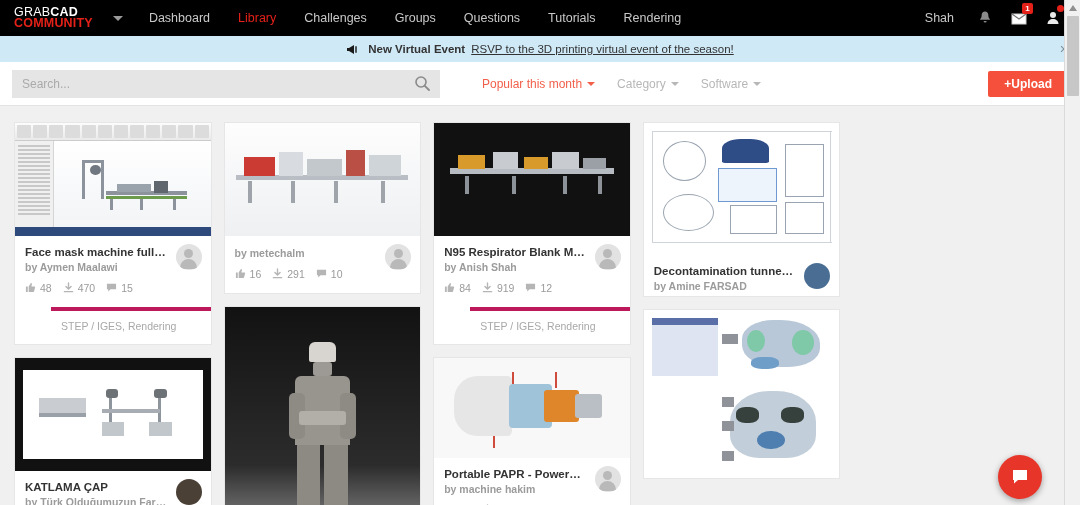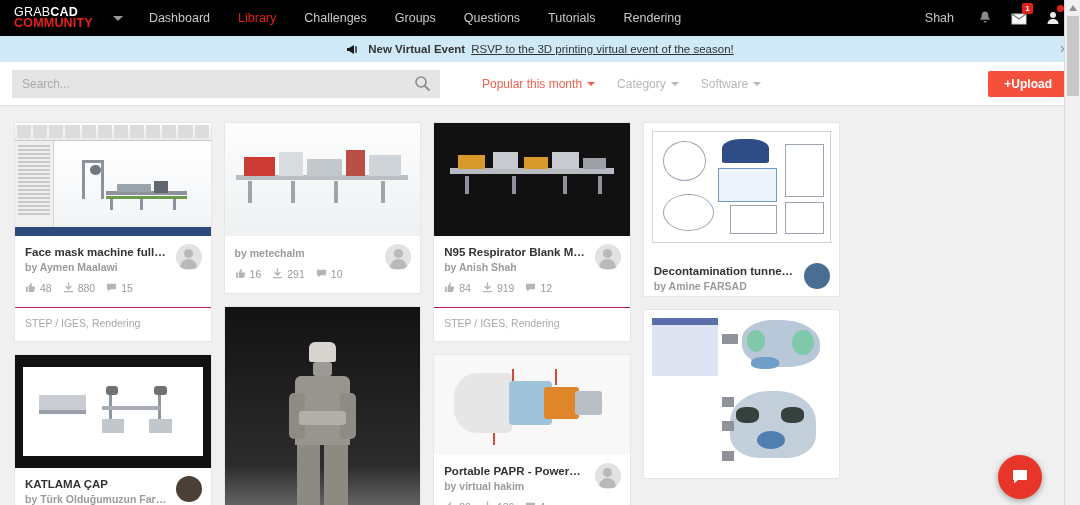--- a/index.html
+++ b/index.html
@@ -92,22 +92,23 @@
              white-space:nowrap; overflow:hidden; text-overflow:ellipsis;font-weight:bold; }
   .avatar {
     position:absolute; right:9px; top:8px; width:26px; height:26px; border-radius:50%;
     background:#e2e2e2; overflow:hidden; display:flex; align-items:flex-end; justify-content:center;
   }
   .avatar .head { width:9px;height:9px;border-radius:50%;background:#b9b9b9; position:absolute; top:5px;}
   .avatar .body { width:17px;height:10px;border-radius:9px 9px 0 0;background:#b9b9b9; position:absolute; bottom:1px;}
   .stats { display:flex; align-items:center; gap:11px; margin-top:9px; padding-bottom:9px; }
   .stat { display:flex; gap:4px; font-size:10.5px; color:#9b9b9b; }
   .tags {
-    border-top:1px solid #be185d; padding:8px 10px 10px 10px; font-size:10.5px; color:#a8a8a8;
+    border-top:4px solid #be185d; padding:8px 10px 10px 10px; font-size:10.5px; color:#a8a8a8;
     line-height:15px;
+    margin-left:36px;
   }
 
   
   .sw-ui { background:#f4f4f4; }
   .sw-ribbon { height:16%; background:linear-gradient(#fcfcfc,#eaeaea); border-bottom:1px solid #ccc; display:flex; gap:2px; padding:2px; }
   .sw-ribbon i { flex:1; background:#dcdcdc; border-radius:1px; display:block; }
   .sw-main { height:76%; background:#fbfbfb; display:flex; }
   .sw-tree { width:20%; background:#f0f0f0; border-right:1px solid #d5d5d5; padding:2px; }
   .sw-tree i { display:block; height:2px; background:#c8c8c8; margin:2px 1px; }
   .sw-view { flex:1; background:linear-gradient(#ffffff,#f2f4f6); position:relative; }
@@ -286,21 +287,21 @@
         <span class="stat">
           <svg width="11" height="11" viewBox="0 0 12 12">
               <path d="M1 5h2v6H1zM4 5l2.5-4c.8 0 1.2.6 1 1.4L7 5h3.2c.6 0 1 .5.8 1.1l-1 3.8c-.1.6-.6 1.1-1.2 1.1H4z" fill="#b5b5b5"></path>
             </svg>
           <span>48</span>
         </span>
         <span class="stat">
           <svg width="11" height="11" viewBox="0 0 12 12">
               <path d="M6 1v5.5M3.2 4.8L6 7.6l2.8-2.8M1.5 10.5h9" stroke="#b5b5b5" stroke-width="1.5" fill="none" stroke-linecap="round"></path>
             </svg>
-          <span>880</span>
+          <span>470</span>
         </span>
         <span class="stat">
           <svg width="11" height="11" viewBox="0 0 12 12">
               <path d="M1 1.8h10v6H5L2.4 10.3V7.8H1z" fill="#b5b5b5"></path>
             </svg>
           <span>15</span>
         </span>
       </div>
     </div>
     <div class="tags">STEP / IGES, Rendering</div>
@@ -441,21 +442,21 @@
       <div class="mach" style="left:10%;top:18%;width:30%;height:60%;background:#e6e6e6;border-radius:40% 8% 8% 40%"></div>
       <div class="mach" style="left:38%;top:26%;width:22%;height:44%;background:#9fc3d8;border-radius:4px"></div>
       <div class="mach" style="left:56%;top:32%;width:18%;height:32%;background:#e0862a;border-radius:3px"></div>
       <div class="mach" style="left:72%;top:36%;width:14%;height:24%;background:#b9bfc4;border-radius:3px"></div>
       <div class="mach" style="left:40%;top:14%;width:2px;height:12%;background:#cf4b3b"></div>
       <div class="mach" style="left:62%;top:14%;width:2px;height:16%;background:#cf4b3b"></div>
       <div class="mach" style="left:30%;top:78%;width:2px;height:12%;background:#cf4b3b"></div>
     </div>
     <div class="cardbody">
       <div class="ctitle">Portable PAPR - Powered a...</div>
-      <div class="cauthor">by virtual hakim</div>
+      <div class="cauthor">by machine hakim</div>
       <div class="avatar">
           <span class="head"></span>
           <span class="body"></span>
         </div>
       <div class="stats">
         <span class="stat">
           <svg width="11" height="11" viewBox="0 0 12 12">
               <path d="M1 5h2v6H1zM4 5l2.5-4c.8 0 1.2.6 1 1.4L7 5h3.2c.6 0 1 .5.8 1.1l-1 3.8c-.1.6-.6 1.1-1.2 1.1H4z" fill="#b5b5b5"></path>
             </svg>
           <span>20</span>

